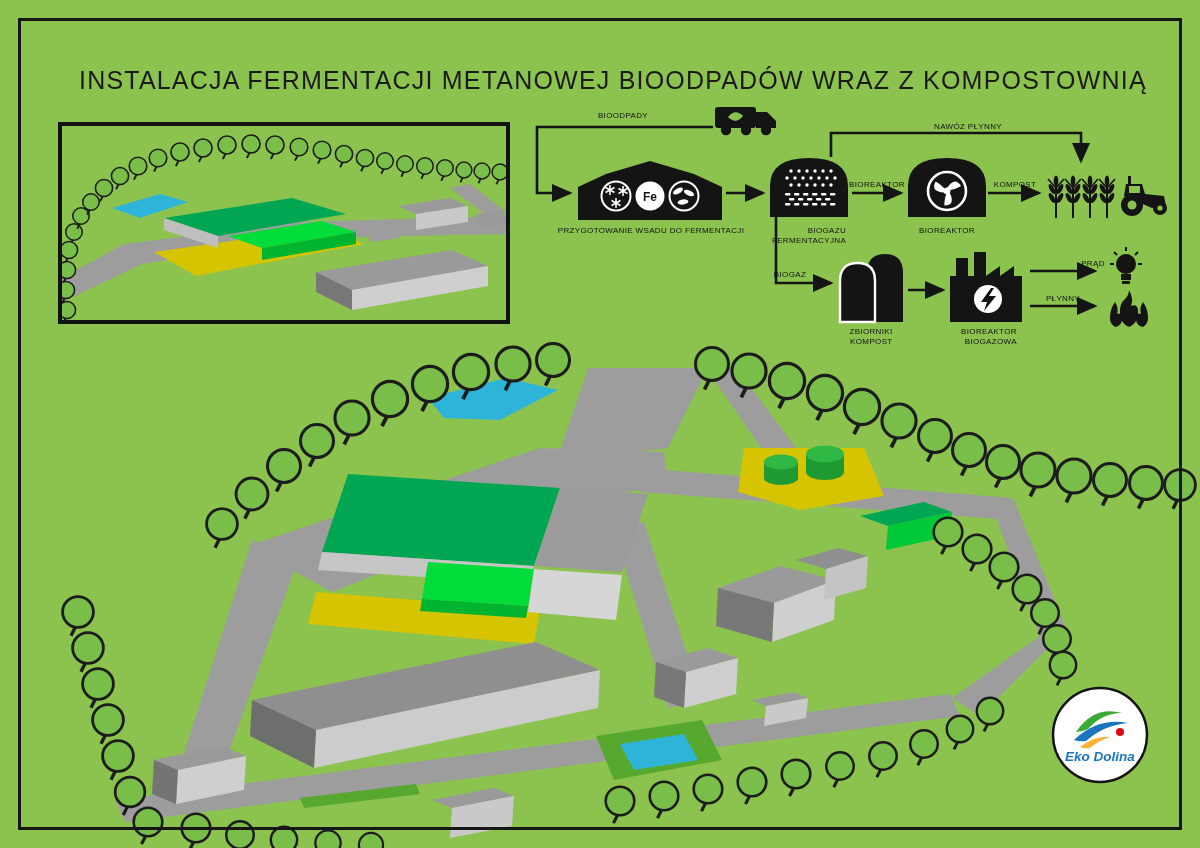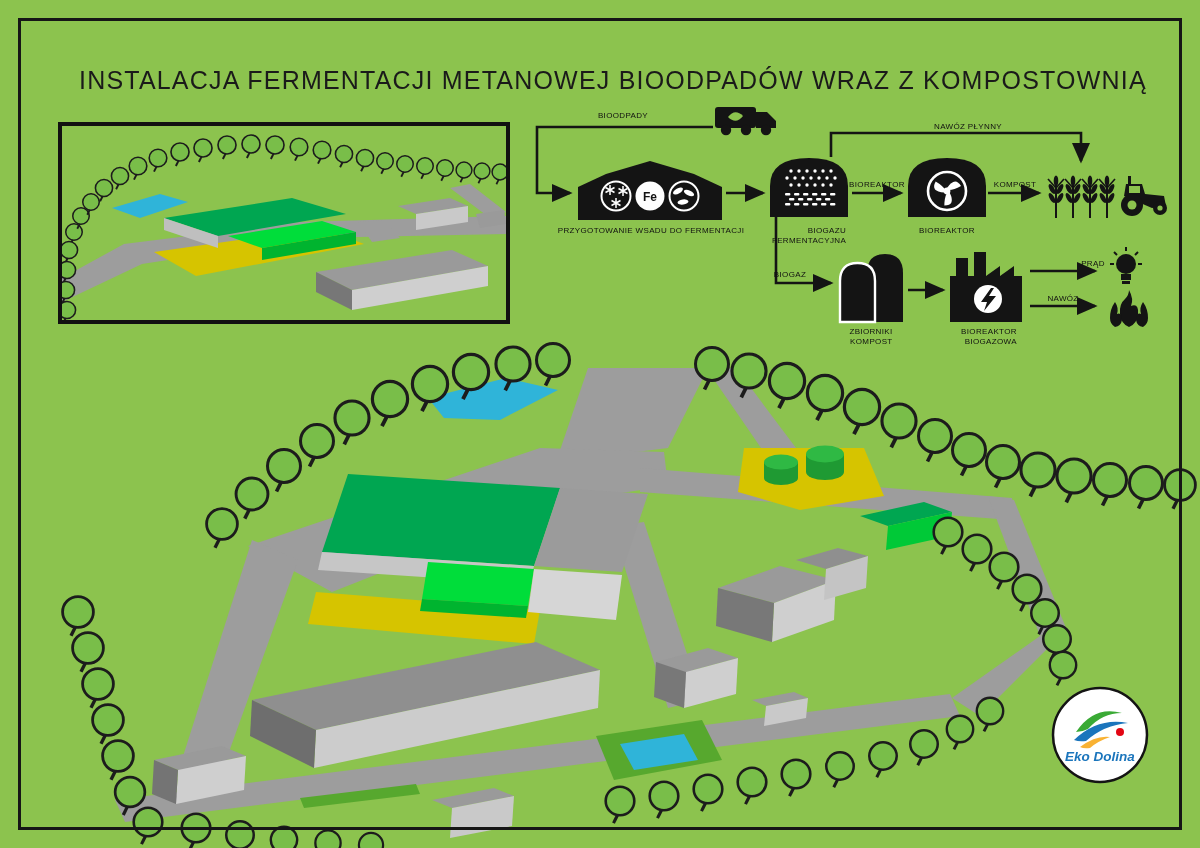--- a/index.html
+++ b/index.html
@@ -387,21 +387,21 @@
     <div class="flbl" style="left:359px;top:80px">BIOREAKTOR</div>
     <div class="flbl" style="left:429px;top:126px">BIOREAKTOR</div>
     <div class="flbl" style="left:450px;top:22px">NAWÓZ PŁYNNY</div>
     <div class="flbl" style="left:497px;top:80px">KOMPOST</div>
     <div class="flbl" style="left:272px;top:170px">BIOGAZ</div>
     <div class="flbl" style="left:353px;top:227px">ZBIORNIKI
 KOMPOST</div>
     <div class="flbl" style="left:471px;top:227px">BIOREAKTOR
 BIOGAZOWA</div>
     <div class="flbl" style="left:575px;top:159px">PRĄD</div>
-    <div class="flbl" style="left:545px;top:194px">NAWÓZ</div>
+    <div class="flbl" style="left:545px;top:194px">PŁYNNY</div>
   </div>
 
   <div class="logo">
     <svg width="100" height="100" viewBox="0 0 100 100">
       <circle cx="50" cy="50" r="47" fill="#ffffff" stroke="#141414" stroke-width="2.5"></circle>
       <path d="M26,47 Q44,20 72,28 Q52,28 38,44 Q32,47 26,47 Z" fill="#3AAA35"></path>
       <path d="M24,55 Q48,32 78,38 Q54,40 36,56 Q29,57 24,55 Z" fill="#1B75BC"></path>
       <path d="M30,62 Q46,50 60,52 Q48,56 40,63 Q34,64 30,62 Z" fill="#F9B233"></path>
       <circle cx="70" cy="47" r="4" fill="#E30613"></circle>
       <text x="50" y="76" text-anchor="middle" font-size="13.5" font-weight="bold" font-style="italic" fill="#1B75BC">Eko Dolina</text>

